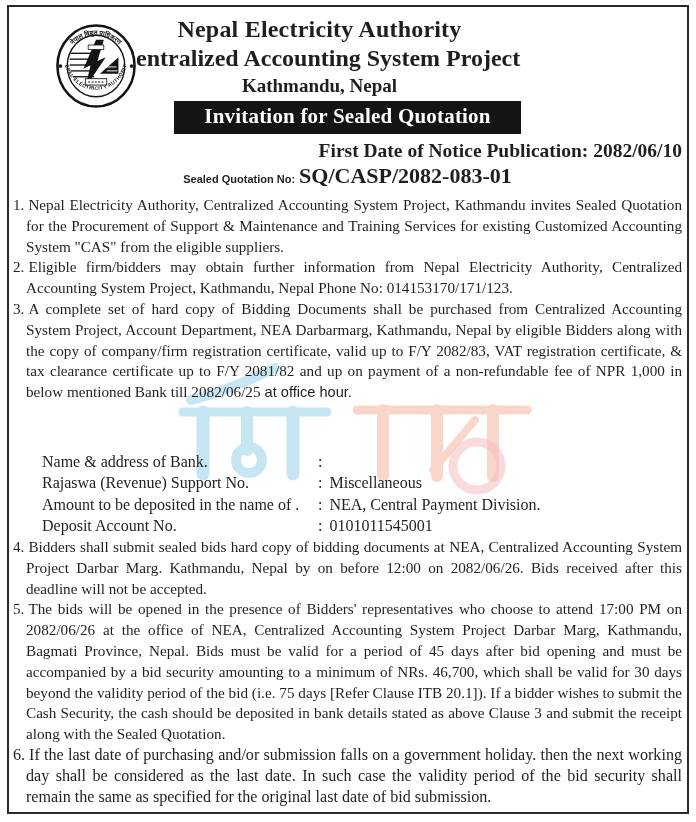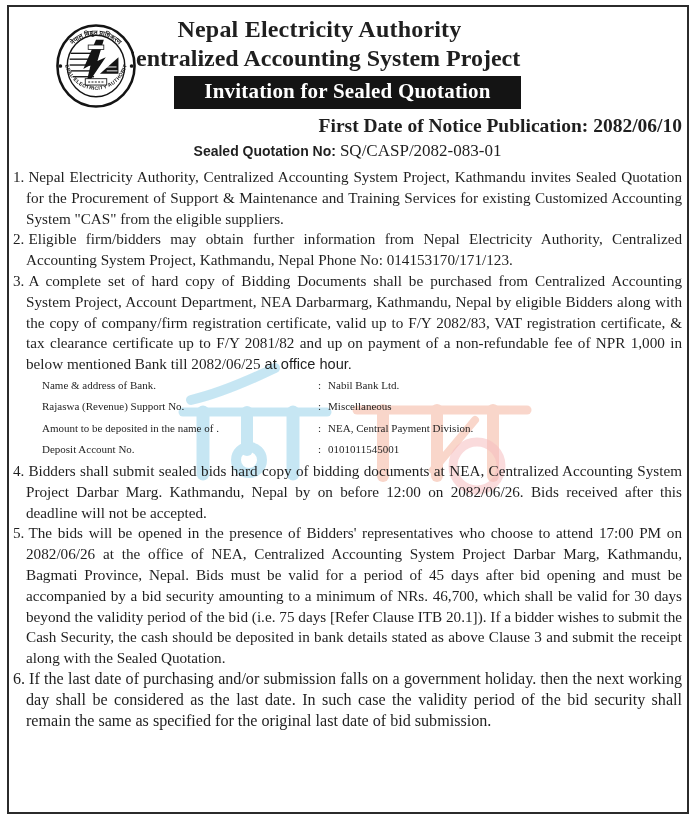--- a/index.html
+++ b/index.html
@@ -22,30 +22,30 @@
   .org-name{font-size:24px;font-weight:bold;line-height:30px;letter-spacing:.2px;}
   .project-name{font-size:24px;font-weight:bold;line-height:29px;}
   .location{font-size:19px;font-weight:bold;line-height:25px;}
   .banner-wrap{text-align:center;margin-top:3px;}
   .banner{
     display:inline-block;background:#141414;color:#ffffff;
     font-size:21px;font-weight:bold;padding:3px 30px 5px;letter-spacing:.2px;
   }
   .pub-line{text-align:right;font-size:19.5px;font-weight:bold;margin-top:5px;line-height:24px;}
   .sq-line{text-align:center;margin-top:1px;line-height:23px;}
-  .sq-label{font-family:"Liberation Sans",sans-serif;font-weight:bold;font-size:14px;}
-  .sq-value{font-weight:normal;font-size:17px;}
+  .sq-label{font-family:"Liberation Sans",sans-serif;font-weight:bold;font-size:11px;}
+  .sq-value{font-weight:bold;font-size:22px;}
   
   .items{margin-top:4px;font-size:15.2px;line-height:20.8px;}
   .item{text-align:justify;padding-left:13px;text-indent:-13px;}
   .item.lg{font-size:16.1px;}
   .item .num{padding-right:4px;}
   .sans-tail{font-family:"Liberation Sans",sans-serif;font-size:14.6px;margin-left:4px;}
   
-  .bank{margin-left:29px;font-size:11px;line-height:21.5px;}
+  .bank{margin-left:29px;font-size:16px;line-height:21.5px;margin-top:48px;}
   .bank-row{display:flex;}
   .bank-label{width:276px;flex:none;}
   .bank-colon{flex:none;margin-right:7px;}
   .bank-value{flex:1;}
 </style>
 </head>
 <body>
 
 <div class="page">
 
@@ -100,20 +100,21 @@
             <path d="M53,49 L64,49"></path>
           </g>
         <rect x="31" y="57" width="22" height="6.5" fill="#ffffff" stroke="#141414" stroke-width="0.9"></rect>
         <path d="M34,60.3 H50" stroke="#141414" stroke-width="1.1" stroke-dasharray="2 1.4"></path>
         <rect x="34" y="22.5" width="16" height="4.5" fill="#ffffff" stroke="#141414" stroke-width="0.8"></rect>
       </svg>
 
       <div class="header-text">
         <div class="org-name">Nepal Electricity Authority</div>
         <div class="project-name">Centralized Accounting System Project</div>
+        <div class="location">Kathmandu, Nepal</div>
       </div>
 
       <div class="banner-wrap">
         <span class="banner">Invitation for Sealed Quotation</span>
       </div>
 
       <div class="pub-line">First Date of Notice Publication: 2082/06/10</div>
 
       <div class="sq-line">
         <span class="sq-label">Sealed Quotation No:</span>
@@ -131,21 +132,20 @@
         </div>
 
         <div class="item">
           <span class="num">3.</span><span>A complete set of hard copy of Bidding Documents shall be purchased from Centralized Accounting System Project, Account Department, NEA Darbarmarg, Kathmandu, Nepal by eligible Bidders along with the copy of company/firm registration certificate, valid up to F/Y 2082/83, VAT registration certificate, &amp; tax clearance certificate up to F/Y 2081/82 and up on payment of a non-refundable fee of NPR 1,000 in below mentioned Bank till 2082/06/25</span><span class="sans-tail">at office hour.</span>
         </div>
 
         <div class="bank">
           <div class="bank-row">
             <span class="bank-label">Name &amp; address of Bank.</span>
             <span class="bank-colon">:</span>
-            <span class="bank-value">Nabil Bank Ltd.</span>
           </div>
           <div class="bank-row">
             <span class="bank-label">Rajaswa (Revenue) Support No.</span>
             <span class="bank-colon">:</span>
             <span class="bank-value">Miscellaneous</span>
           </div>
           <div class="bank-row">
             <span class="bank-label">Amount to be deposited in the name of .</span>
             <span class="bank-colon">:</span>
             <span class="bank-value">NEA, Central Payment Division.</span>

